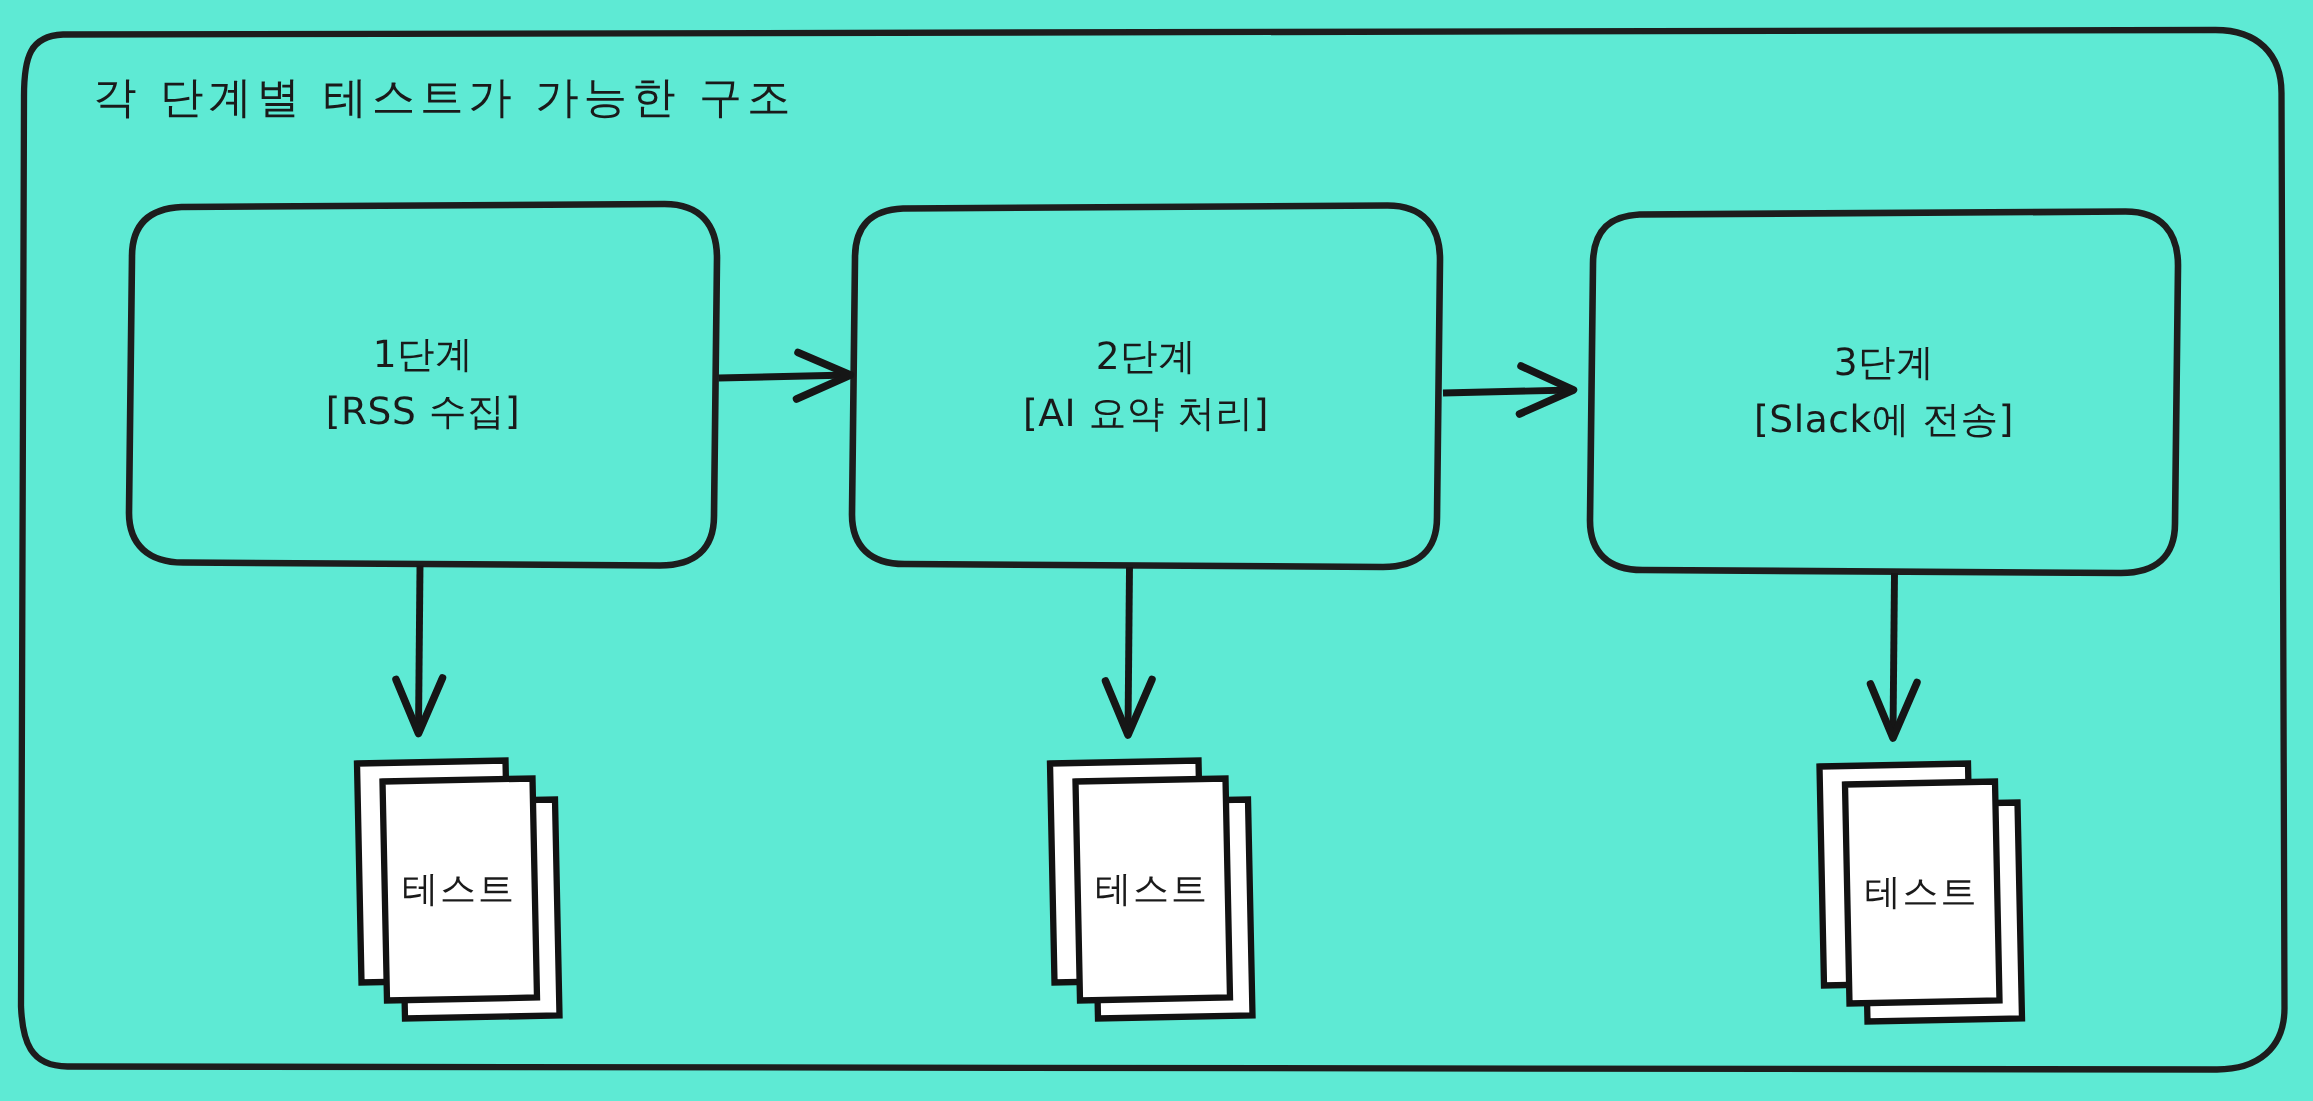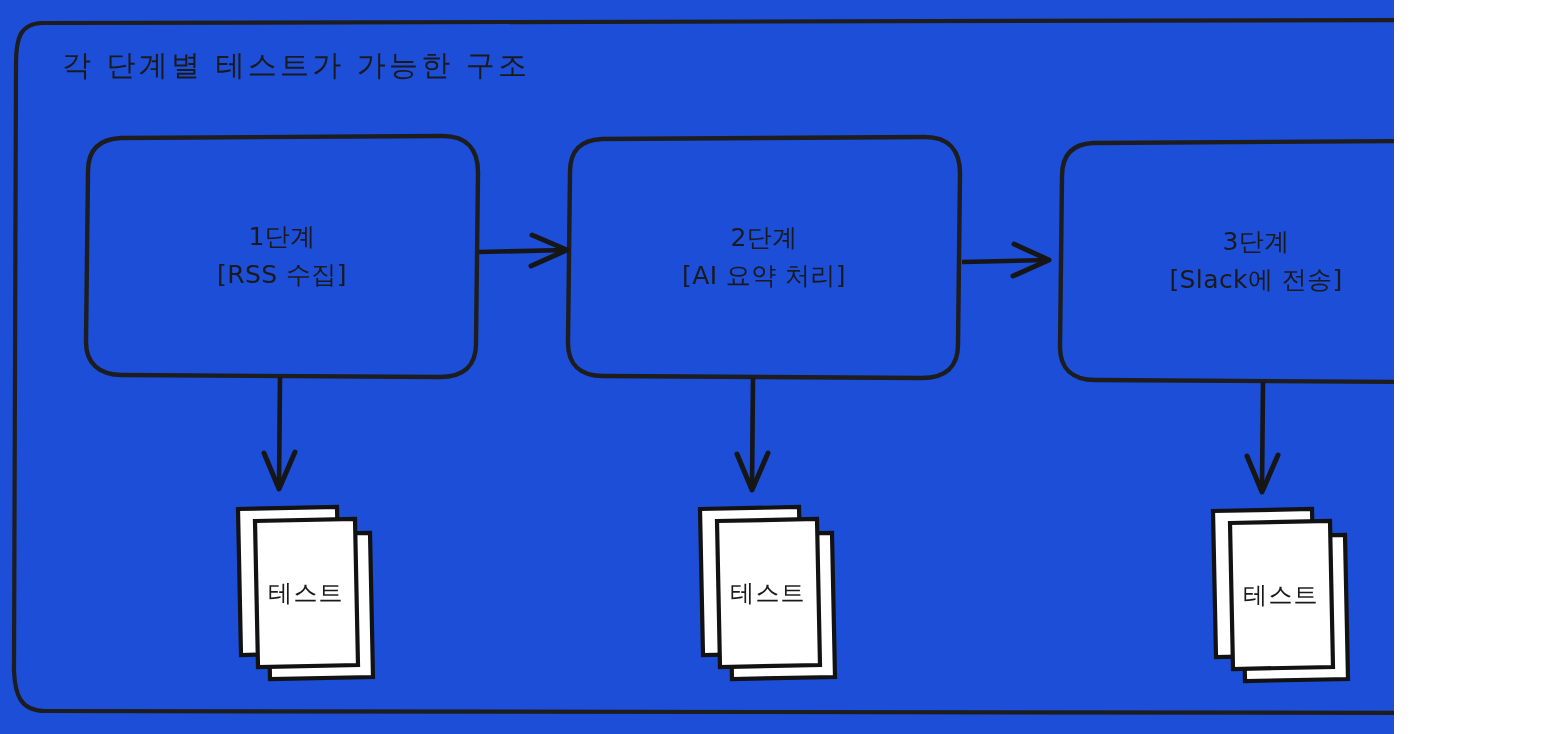--- a/index.html
+++ b/index.html
@@ -6,23 +6,23 @@
   html, body {
     margin: 0;
     padding: 0;
     background: #ffffff;
   }
   body {
     font-family: "DejaVu Sans", sans-serif;
   }
   #canvas {
     position: relative;
-    width: 1394px;
+    width: 1542px;
     height: 734px;
-    background: #1d4ed8;
+    background: #5eead4;
     overflow: hidden;
   }
   #diagram-svg {
     position: absolute;
     left: 0;
     top: 0;
     width: 1542px;
     height: 734px;
   }
   .stroke {

